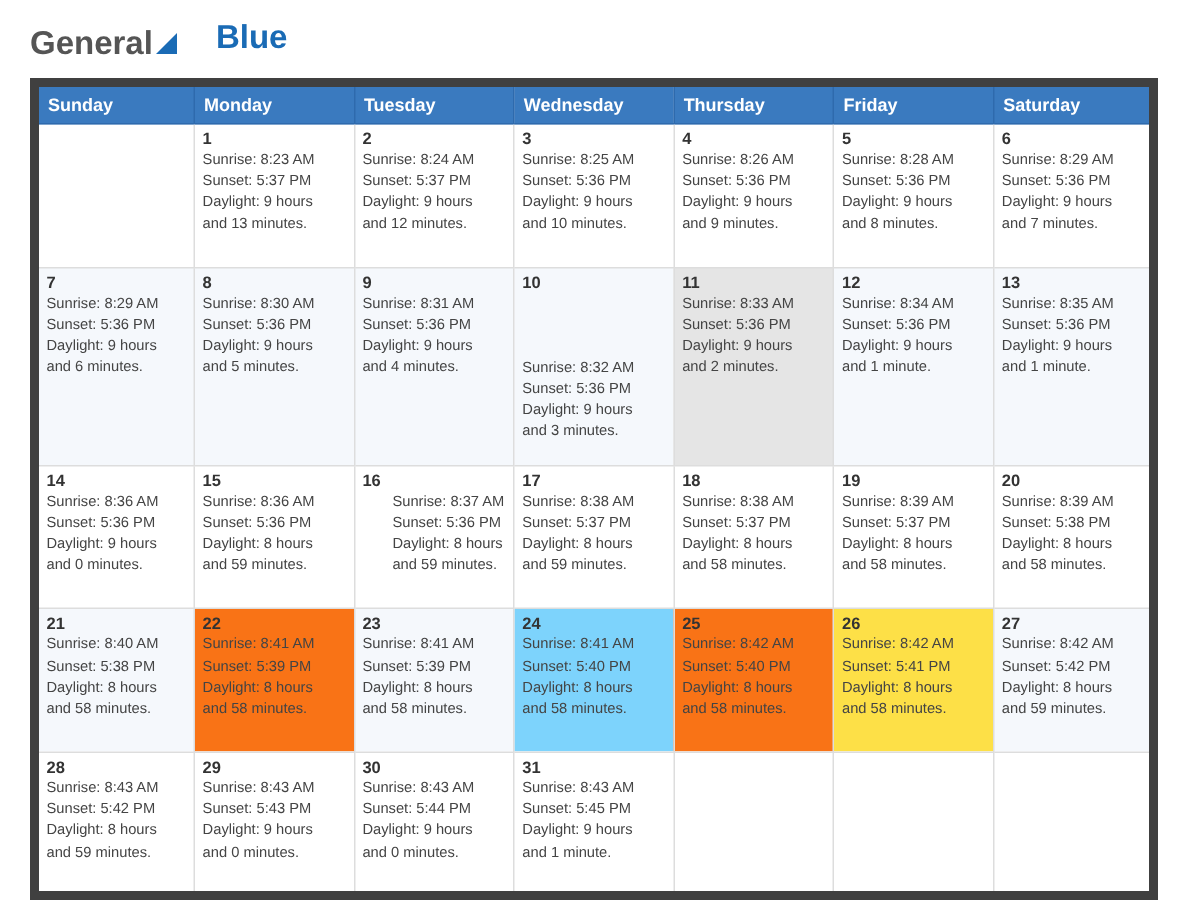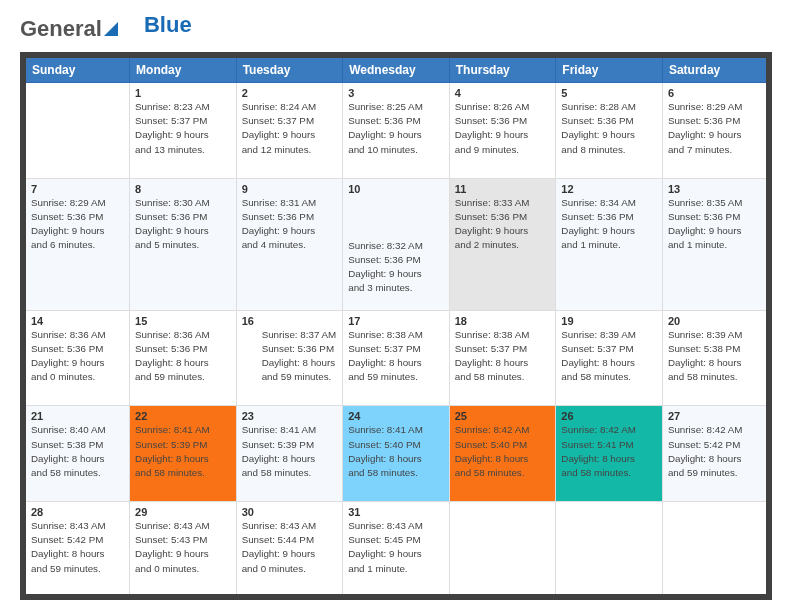--- a/index.html
+++ b/index.html
@@ -304,21 +304,21 @@
 Daylight: 8 hours
 and 58 minutes.</div>
           </td>
           <td style="background: #f97316;">
             <span class="day-num">25</span>
             <div class="day-info" style="white-space: pre-line;">Sunrise: 8:42 AM
 Sunset: 5:40 PM
 Daylight: 8 hours
 and 58 minutes.</div>
           </td>
-          <td style="background: #14b8a6;">
+          <td style="background: #fde047;">
             <span class="day-num">26</span>
             <div class="day-info" style="white-space: pre-line;">Sunrise: 8:42 AM
 Sunset: 5:41 PM
 Daylight: 8 hours
 and 58 minutes.</div>
           </td>
           <td style="background: rgb(245, 248, 252);">
             <span class="day-num">27</span>
             <div class="day-info" style="white-space: pre-line;">Sunrise: 8:42 AM
 Sunset: 5:42 PM

